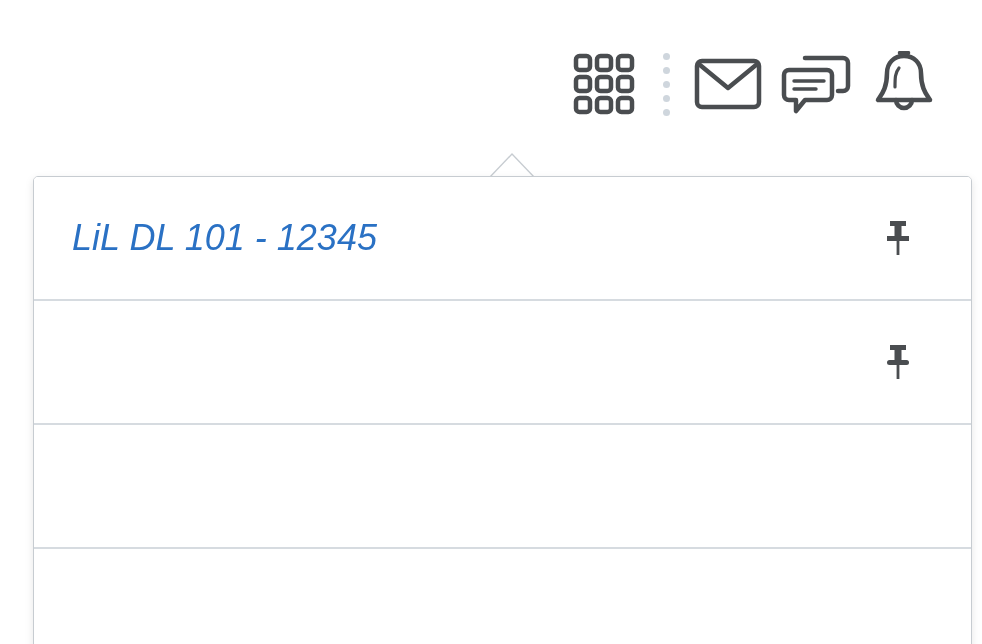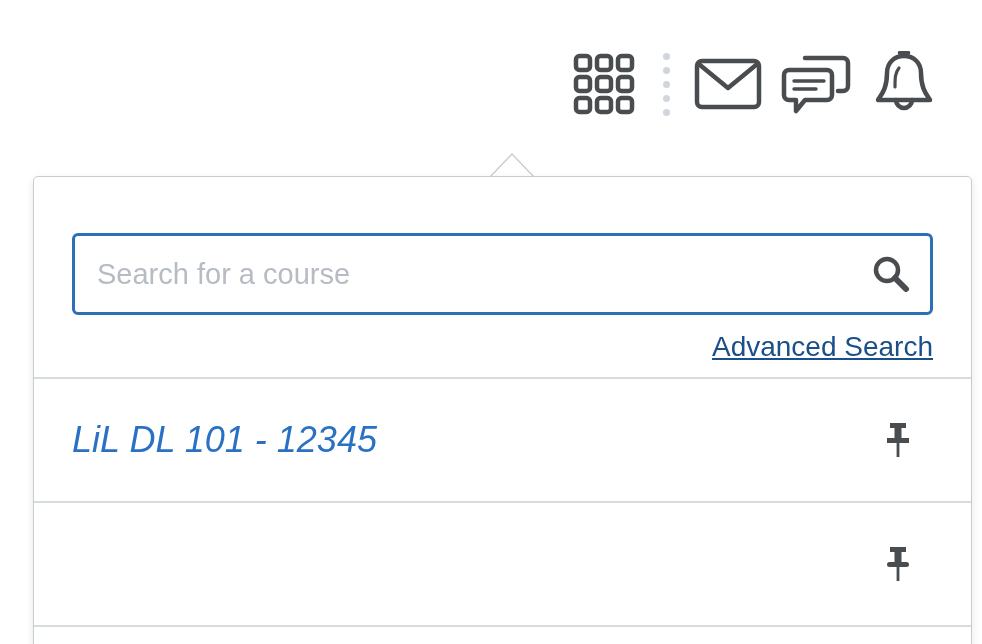--- a/index.html
+++ b/index.html
@@ -316,34 +316,20 @@
   </div>
 </div>
 
 <div id="panel-caret">
   <div class="tri-outer"></div>
   <div class="tri-inner"></div>
 </div>
 
 <div id="course-panel">
 
-  <div class="search-section">
-    <div class="search-wrap">
-      <input class="search-input" type="text" placeholder="Search for a course" style="">
-      <button class="search-icon-btn">
-        <svg width="40" height="40" viewBox="0 0 40 40" aria-hidden="true">
-          <circle cx="16" cy="16" r="11" fill="none" stroke="#4a4d50" stroke-width="4.5"></circle>
-          <line x1="24" y1="24" x2="35" y2="35" stroke="#4a4d50" stroke-width="6" stroke-linecap="round"></line>
-        </svg>
-      </button>
-    </div>
-    <div class="adv-row">
-      <span class="adv-link">Advanced Search</span>
-    </div>
-  </div>
 
   <div class="course-list">
 
     <div class="course-item">
       <span class="course-name">LiL DL 101 - 12345</span>
       <button class="pin-btn">
         <svg width="30" height="36" viewBox="0 0 30 36" aria-hidden="true">
           <rect x="7" y="1" width="16" height="5" fill="#4a4d50"></rect>
           <rect x="11.5" y="6" width="7" height="10" fill="#4a4d50"></rect>
           <path d="M4 16 h22 a0 0 0 0 1 0 0 v5 a0 0 0 0 1 0 0 h-22 a0 0 0 0 1 0 0 v-5 a0 0 0 0 1 0 0 Z" fill="#4a4d50"></path>

